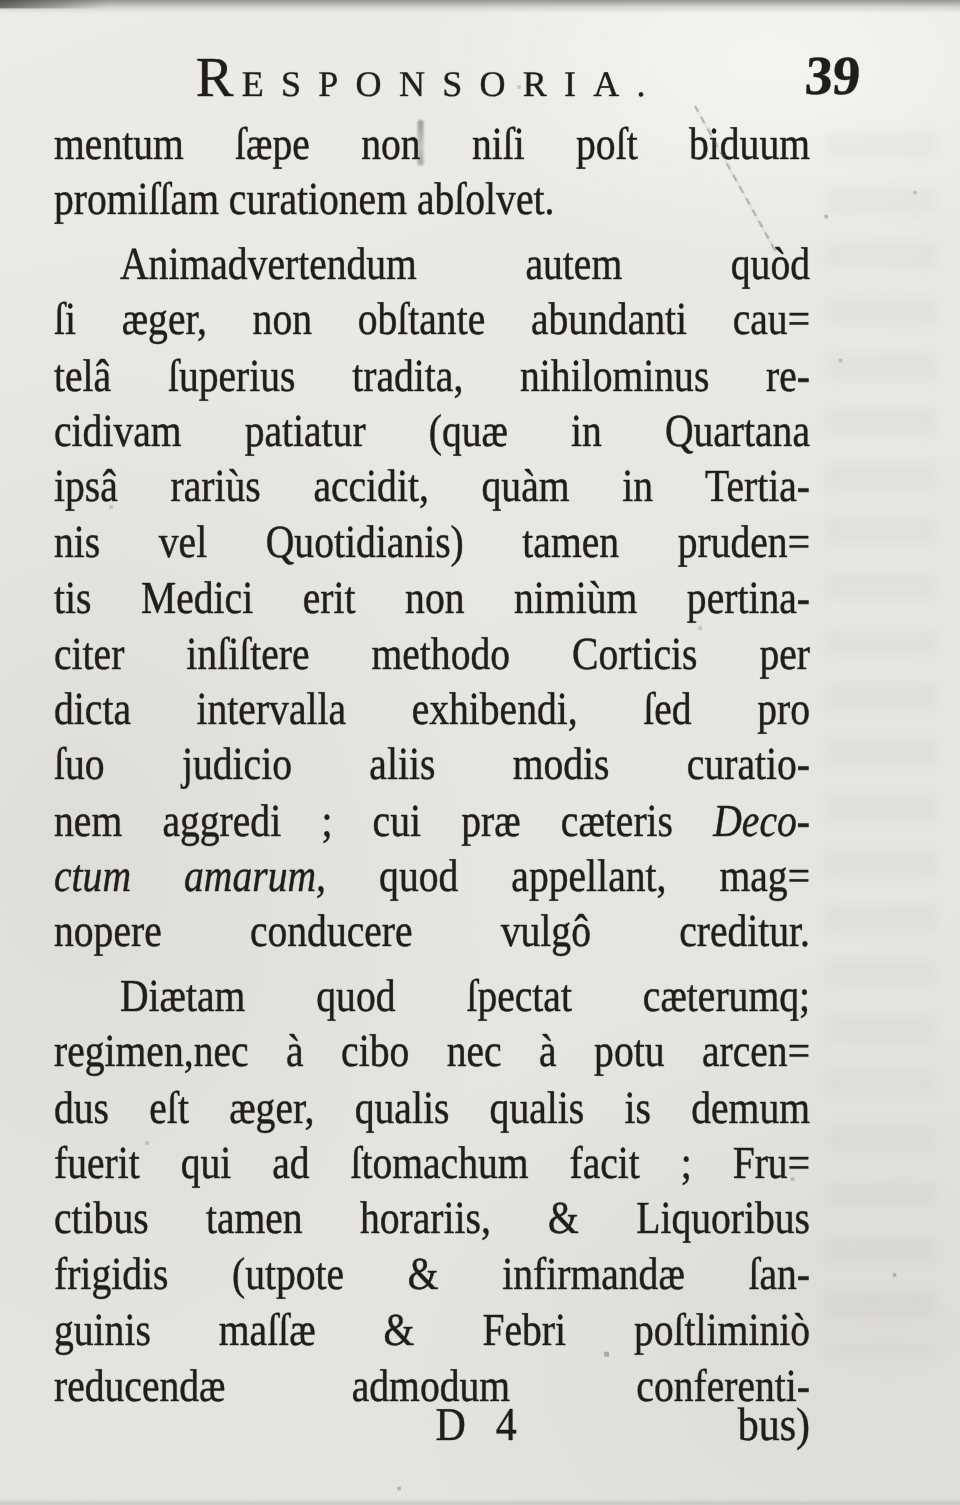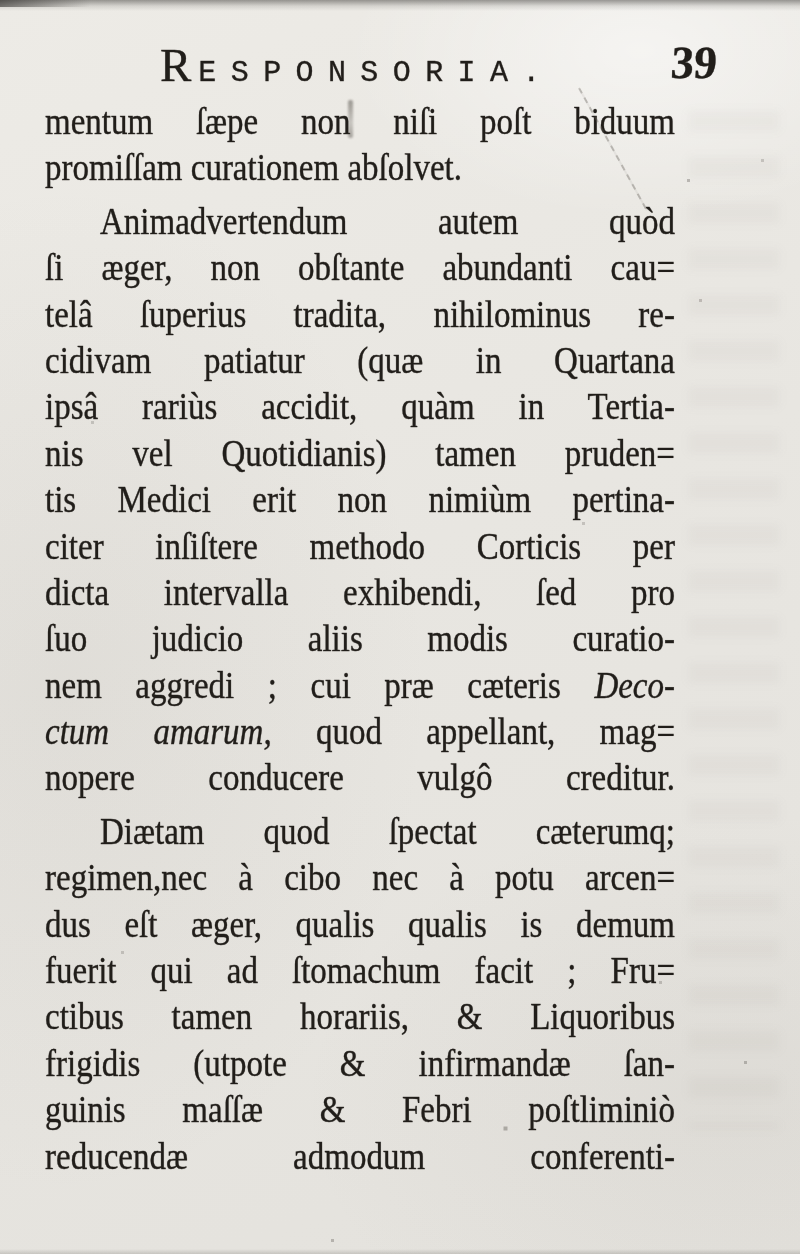--- a/index.html
+++ b/index.html
@@ -22,21 +22,21 @@
     background:linear-gradient(to bottom, rgba(42,40,37,0.45), rgba(42,40,37,0.12) 55%, transparent); }
   .edge-top-left { position:absolute; top:0; left:0; width:90px; height:7px;
     background:linear-gradient(to right, rgba(30,28,26,0.55), transparent); }
   .edge-bottom { position:absolute; bottom:0; left:0; width:800px; height:5px;
     background:linear-gradient(to top, rgba(60,58,54,0.18), transparent); }
 
   
   .header { position:absolute; top:38px; left:45px; width:680px; height:56px; }
   .title { position:absolute; left:50%; transform:translateX(-57%); top:0; white-space:nowrap; }
   .title-initial { font-size:47px; letter-spacing:7px; }
-  .title-rest { font-size:30px; letter-spacing:0.48em;font-family:Liberation Mono, monospace; }
+  .title-rest { font-size:30px; letter-spacing:0.48em; }
   .page-number { position:absolute; right:8px; top:-2px; font-size:46px; font-weight:bold;
     transform:skewX(-4deg); }
 
   
   .body-text { position:absolute; top:98px; left:45px; width:630px; }
   .line {
     font-size:33px; line-height:46.4px; height:46.4px;
     text-align:justify; text-align-last:justify;
     transform:scaleY(1.16); transform-origin:50% 50%;
   }
@@ -105,17 +105,21 @@
       <div class="line indent"><span>Diætam quod ſpectat cæterumq;</span></div>
       <div class="line"><span>regimen,nec à cibo nec à potu arcen=</span></div>
       <div class="line"><span>dus eſt æger, qualis qualis is demum</span></div>
       <div class="line"><span>fuerit qui ad ſtomachum facit ; Fru=</span></div>
       <div class="line"><span>ctibus tamen horariis, &amp; Liquoribus</span></div>
       <div class="line"><span>frigidis (utpote &amp; infirmandæ ſan-</span></div>
       <div class="line"><span>guinis maſſæ &amp; Febri poſtliminiò</span></div>
       <div class="line"><span>reducendæ admodum conferenti-</span></div>
     </div>
 
+  <div class="signature ink">
+    <span class="sig-mark">D 4</span>
+    <span class="catchword">bus)</span>
+  </div>
 
   <div class="scratch"></div>
   <div class="smudge"></div>
   <div class="specks"></div>
 </div>
 
 </body></html>

